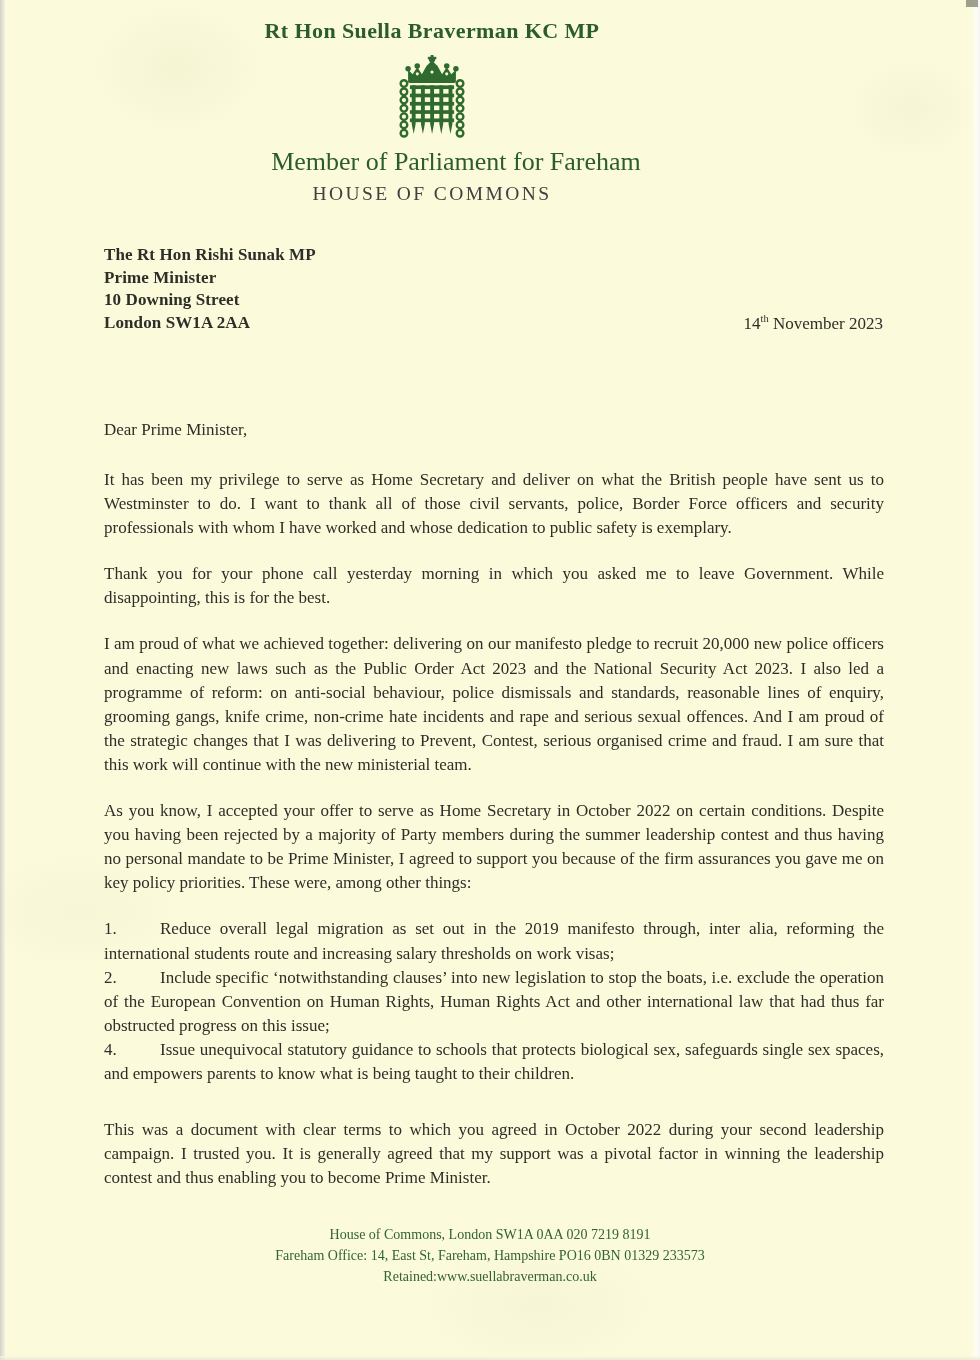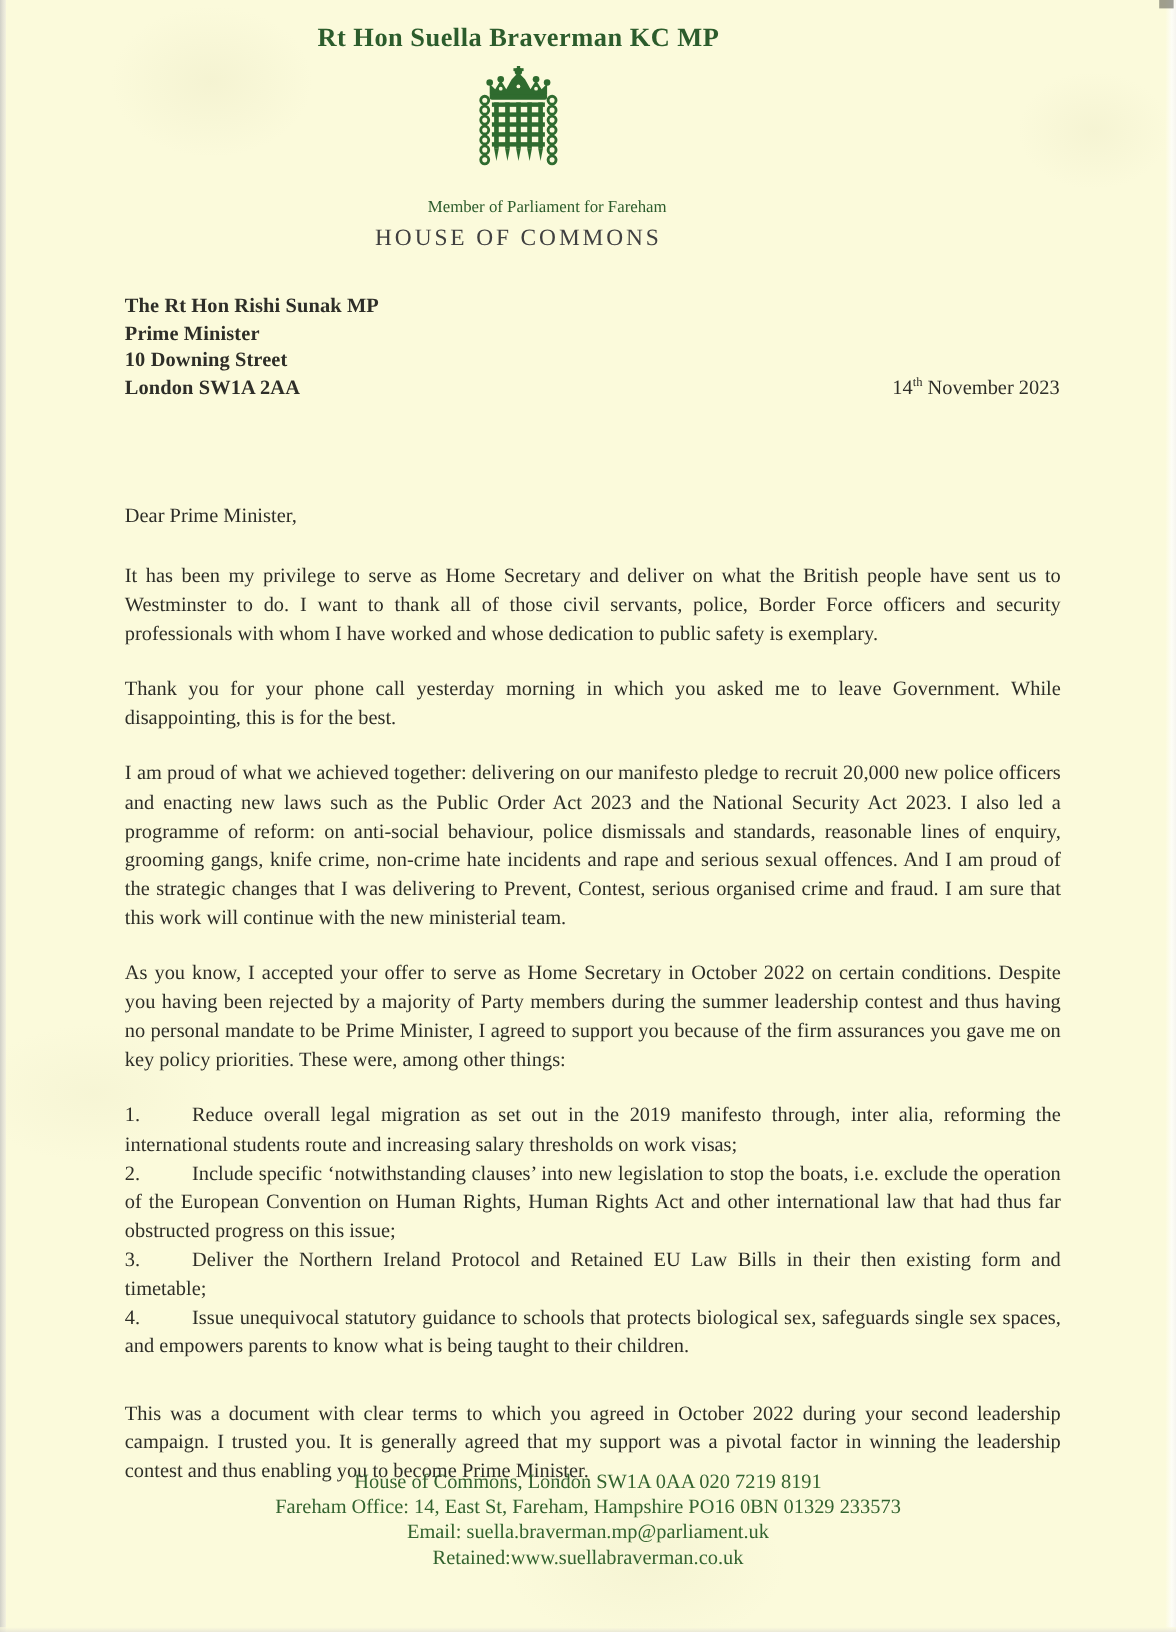--- a/index.html
+++ b/index.html
@@ -70,22 +70,22 @@
     color: #2c5c2c;
     letter-spacing: .4px;
   }
   .crest {
     margin: 11px auto 0;
     width: 92px;
     height: 92px;
     display: block;
   }
   .lh-role {
-    margin-top: 19px;
-    font-size: 14px;
+    margin-top: 0;
+    font-size: 26px;
     color: #2c5c2c;
     padding-left: 48px;
   }
   .lh-house {
     margin-top: 6px;
     font-size: 19.5px;
     color: #404040;
     letter-spacing: 2.4px;
   }
 
@@ -148,21 +148,21 @@
   }
 
   
   .footer {
     position: absolute;
     top: 1224px;
     left: 0;
     width: 980px;
     text-align: center;
     color: #33632f;
-    font-size: 17px;
+    font-size: 14px;
     line-height: 21px;
   }
   .footer div { white-space: nowrap; }
 </style>
 </head>
 <body>
 
 <div id="page">
 
   <div class="paper-mottle"></div>
@@ -251,27 +251,25 @@
     <div class="salutation">Dear Prime Minister,</div>
 
     <p class="para">It has been my privilege to serve as Home Secretary and deliver on what the British people have sent us to Westminster to do. I want to thank all of those civil servants, police, Border Force officers and security professionals with whom I have worked and whose dedication to public safety is exemplary.</p>
     <p class="para">Thank you for your phone call yesterday morning in which you asked me to leave Government. While disappointing, this is for the best.</p>
     <p class="para">I am proud of what we achieved together: delivering on our manifesto pledge to recruit 20,000 new police officers and enacting new laws such as the Public Order Act 2023 and the National Security Act 2023. I also led a programme of reform: on anti-social behaviour, police dismissals and standards, reasonable lines of enquiry, grooming gangs, knife crime, non-crime hate incidents and rape and serious sexual offences. And I am proud of the strategic changes that I was delivering to Prevent, Contest, serious organised crime and fraud. I am sure that this work will continue with the new ministerial team.</p>
     <p class="para">As you know, I accepted your offer to serve as Home Secretary in October 2022 on certain conditions. Despite you having been rejected by a majority of Party members during the summer leadership contest and thus having no personal mandate to be Prime Minister, I agreed to support you because of the firm assurances you gave me on key policy priorities. These were, among other things:</p>
 
     <div class="numbered">
       <p class="num-item"><span class="marker">1.</span><span>Reduce overall legal migration as set out in the 2019 manifesto through, inter alia, reforming the international students route and increasing salary thresholds on work visas;</span></p>
       <p class="num-item"><span class="marker">2.</span><span>Include specific ‘notwithstanding clauses’ into new legislation to stop the boats, i.e. exclude the operation of the European Convention on Human Rights, Human Rights Act and other international law that had thus far obstructed progress on this issue;</span></p>
-      <p class="num-item"><span class="marker">3.</span><span>Deliver the Northern Ireland Protocol and Retained EU Law Bills in their then existing form and timetable;</span></p>
       <p class="num-item"><span class="marker">4.</span><span>Issue unequivocal statutory guidance to schools that protects biological sex, safeguards single sex spaces, and empowers parents to know what is being taught to their children.</span></p>
     </div>
 
     <p class="para">This was a document with clear terms to which you agreed in October 2022 during your second leadership campaign. I trusted you. It is generally agreed that my support was a pivotal factor in winning the leadership contest and thus enabling you to become Prime Minister.</p>
   </div>
 
   <div class="footer">
     <div>House of Commons, London SW1A 0AA   020 7219 8191</div>
     <div>Fareham Office: 14, East St, Fareham, Hampshire PO16 0BN   01329 233573</div>
-    <div>Email: suella.braverman.mp@parliament.uk</div>
     <div>Retained:www.suellabraverman.co.uk</div>
   </div>
 
 </div>
 
 </body></html>

